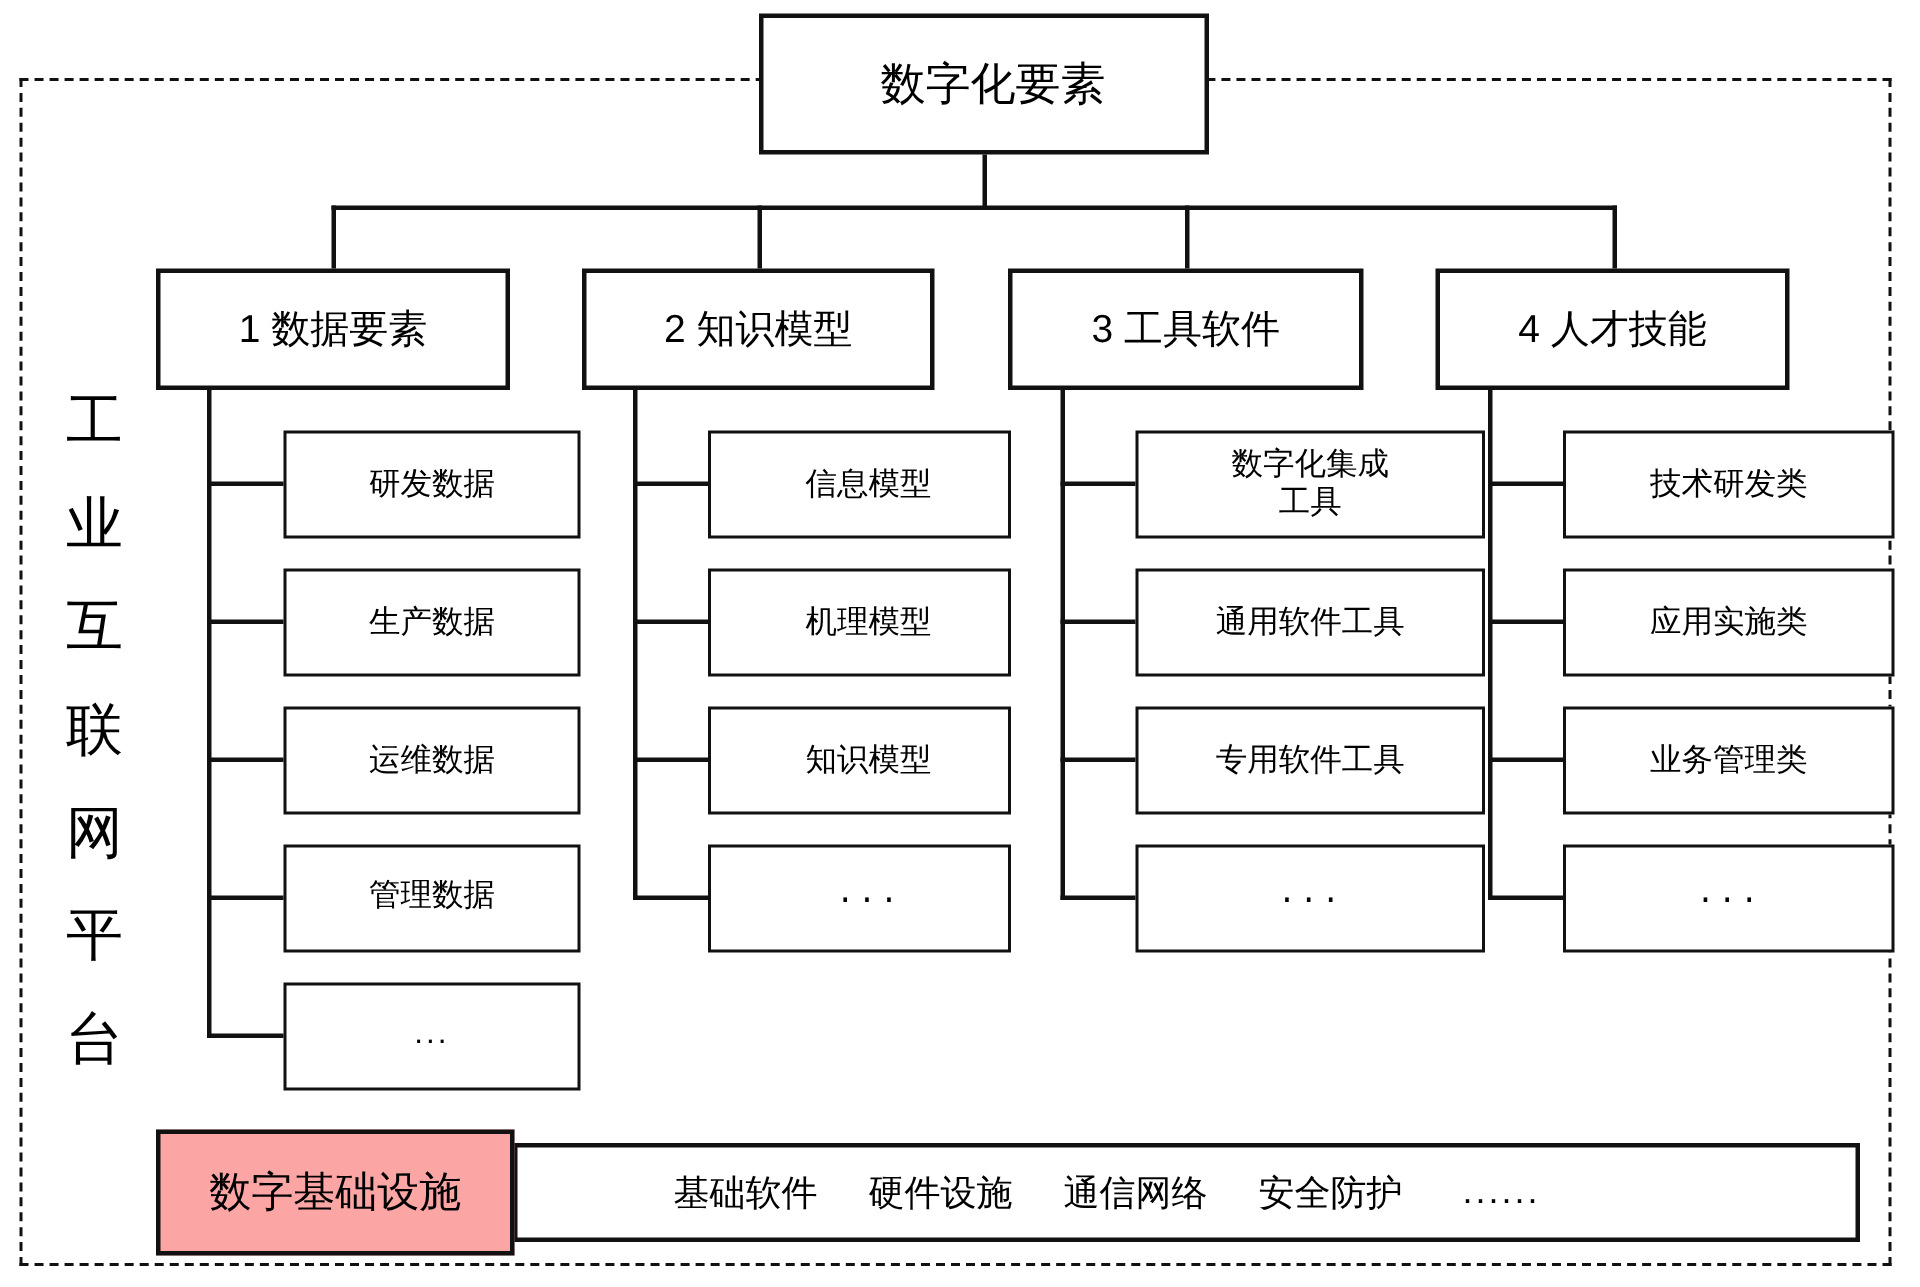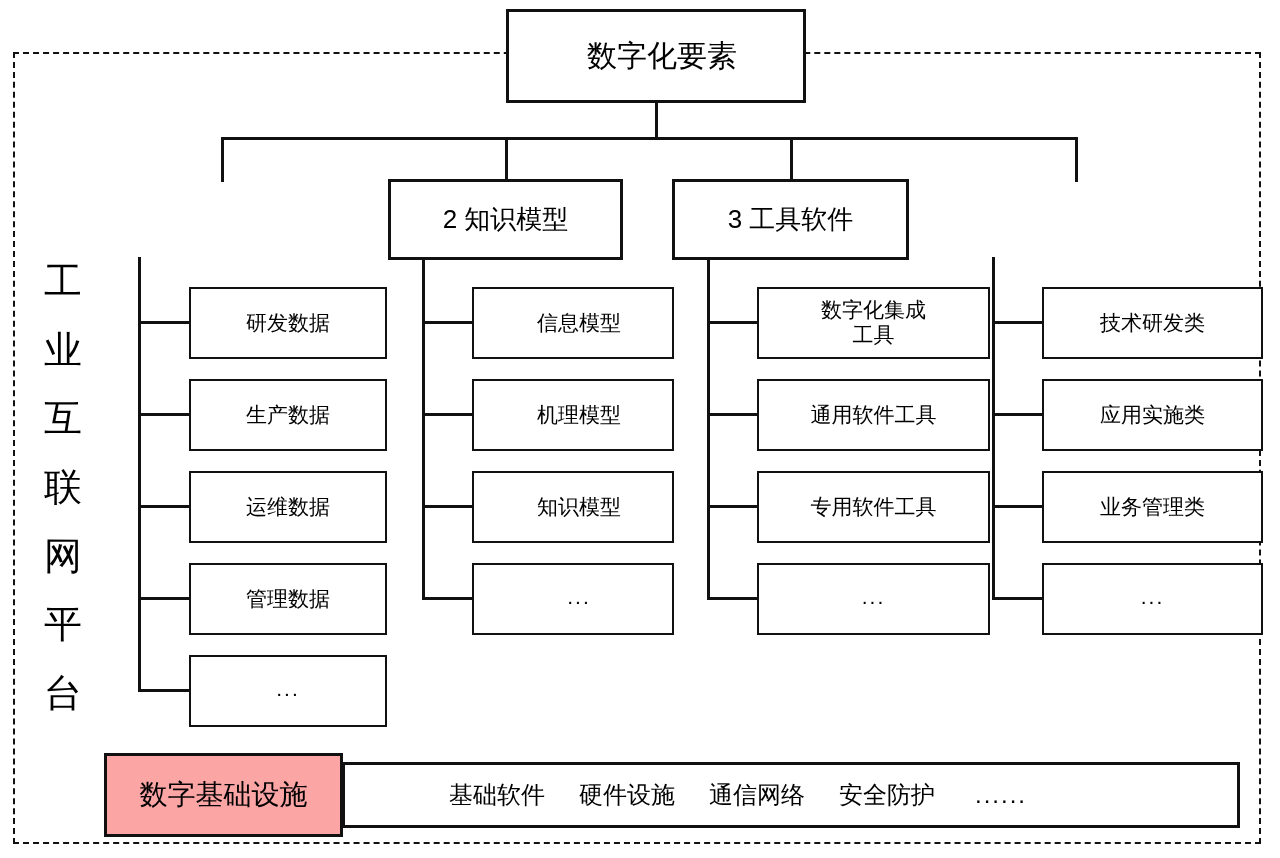--- a/index.html
+++ b/index.html
@@ -88,21 +88,21 @@
     line-height: 1.18;
   }
   .col1 .sub-box { left: 189px;  width: 198px; }
   .col2 .sub-box { left: 472px;  width: 202px; padding-left: 12px; }
   .col3 .sub-box { left: 757px;  width: 233px; }
   .col4 .sub-box { left: 1042px; width: 221px; }
 
   .r0 { top: 287px; }
   .r1 { top: 379px; }
   .r2 { top: 471px; }
-  .r3 { top: 563px; }
+  .r3 { top: 563px; font-family: Liberation Mono, monospace; }
   .r4 { top: 655px; }
 
   .ellipsis {
     font-size: 21px;
     letter-spacing: 2px;
     padding-bottom: 4px;
   }
 
   
   .ln {
@@ -201,25 +201,31 @@
   <div class="ln v" style="left:992px; top:257px; height:343px;"></div>
   <div class="ln h" style="left:992px; top:321px; width:53px;"></div>
   <div class="ln h" style="left:992px; top:413px; width:53px;"></div>
   <div class="ln h" style="left:992px; top:505px; width:53px;"></div>
   <div class="ln h" style="left:992px; top:597px; width:53px;"></div>
 
   <div class="box root-box">
     <span>数字化要素</span>
   </div>
 
+  <div class="box cat-box cat1">
+    <span>1 数据要素</span>
+  </div>
   <div class="box cat-box cat2">
     <span>2 知识模型</span>
   </div>
   <div class="box cat-box cat3">
     <span>3 工具软件</span>
+  </div>
+  <div class="box cat-box cat4">
+    <span>4 人才技能</span>
   </div>
 
   <div class="col1">
     <div class="box thin sub-box r0">
       <span>研发数据</span>
     </div>
     <div class="box thin sub-box r1">
       <span>生产数据</span>
     </div>
     <div class="box thin sub-box r2">

